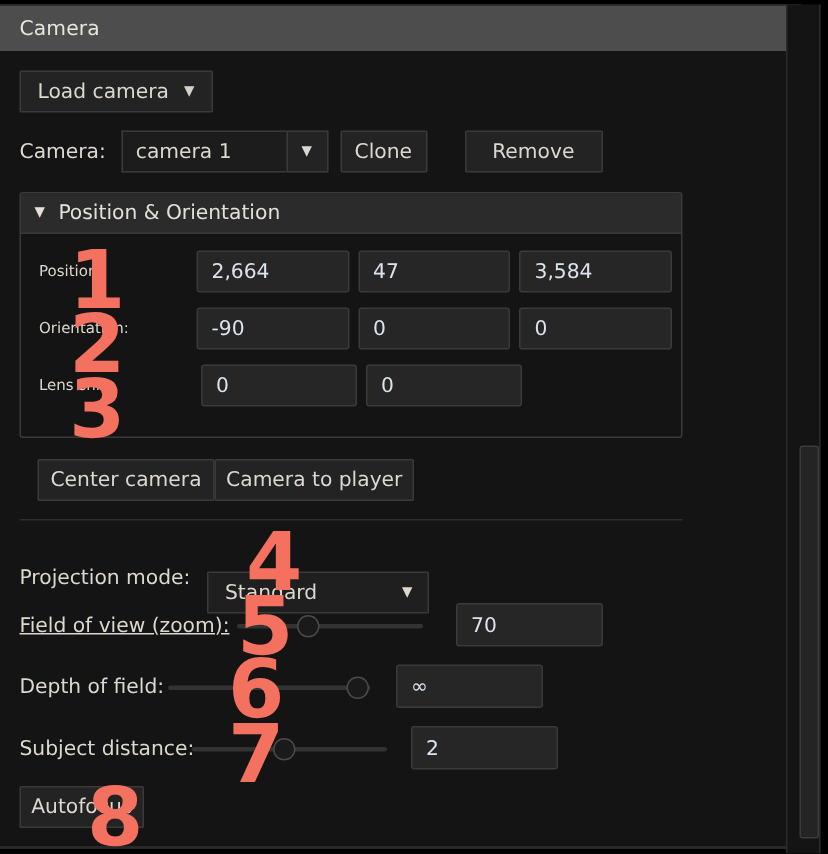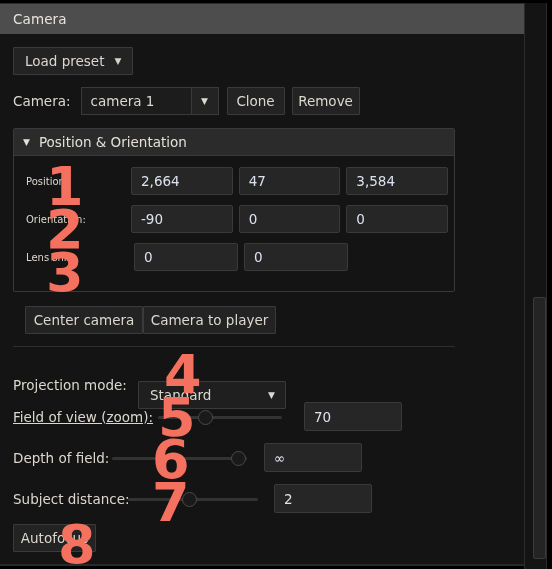--- a/index.html
+++ b/index.html
@@ -277,35 +277,35 @@
 <div id="app">
 
   <div class="titlebar">
     <span class="titlebar-text">Camera</span>
   </div>
 
   <div class="panel">
 
     <div style="position:absolute;left:13px;top:13px;">
       <div class="btn" style="height:28px;padding:0 11px;">
-        <span>Load preset</span>
+        <span>Load camera</span>
         <span class="caret">▼</span>
       </div>
     </div>
 
     <div style="position:absolute;left:13px;top:53px;display:flex;align-items:center;">
       <span class="lbl" style="margin-right:10px;">Camera:</span>
       <div class="combo">
         <div class="combo-text" style="width:110px;">camera 1</div>
         <div class="combo-arrow">▼</div>
       </div>
       <div class="btn" style="height:28px;margin-left:8px;width:58px;">
         <span>Clone</span>
       </div>
-      <div class="btn" style="height:28px;margin-left:7px;width:68px;">
+      <div class="btn" style="height:28px;margin-left:25px;width:92px;">
         <span>Remove</span>
       </div>
     </div>
 
     <div class="groupbox">
       <div class="group-header">
         <span class="tri">▼</span>
         <span class="gtitle">Position &amp; Orientation</span>
       </div>
       <div class="group-body">

